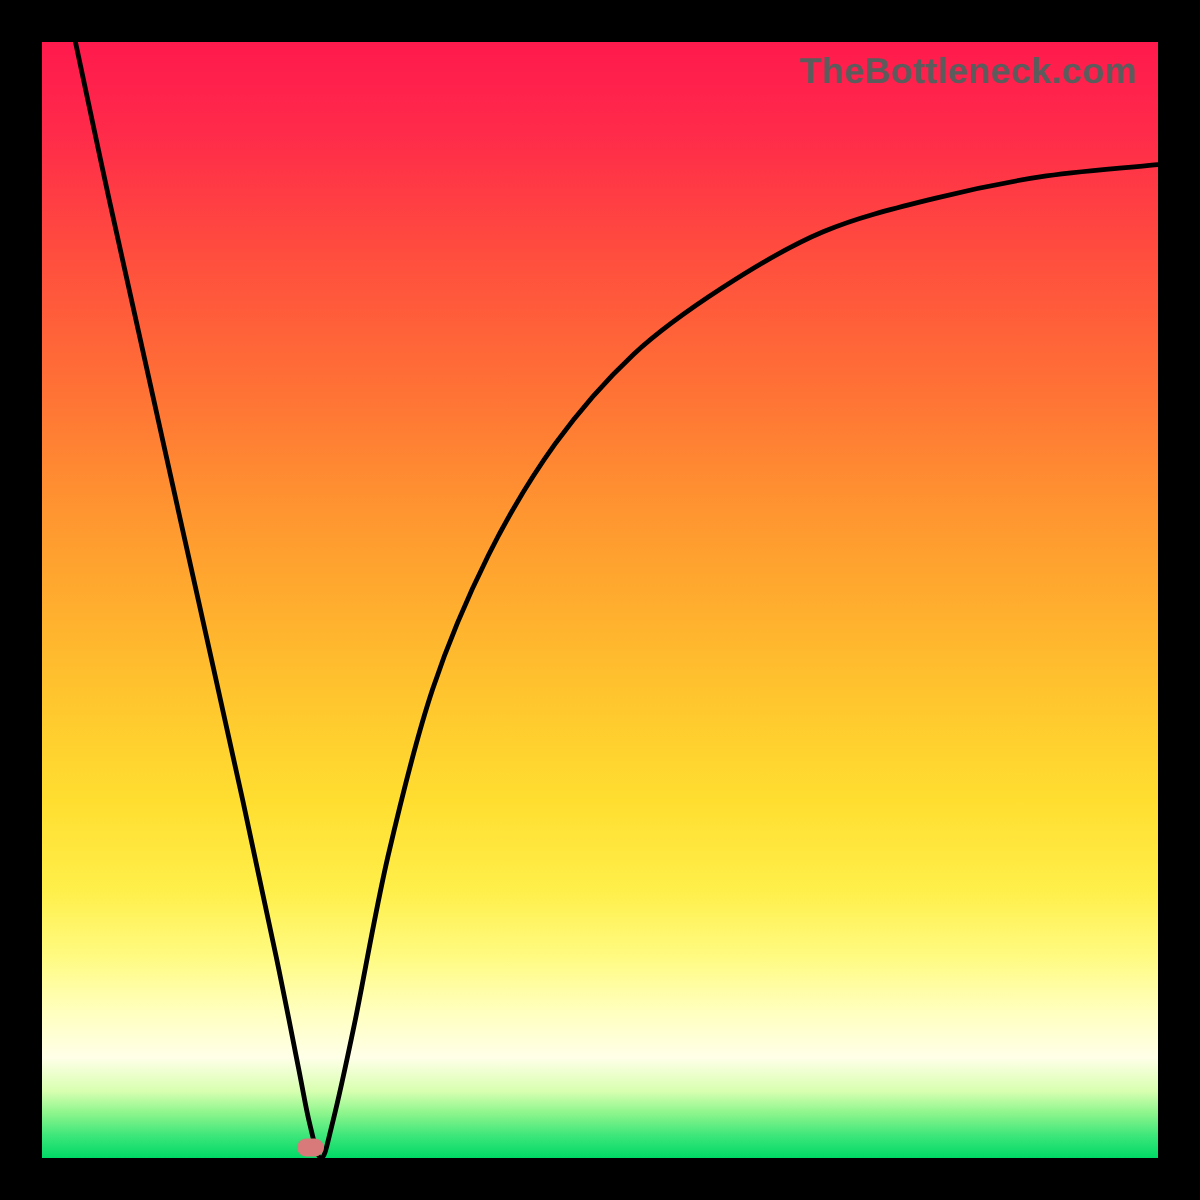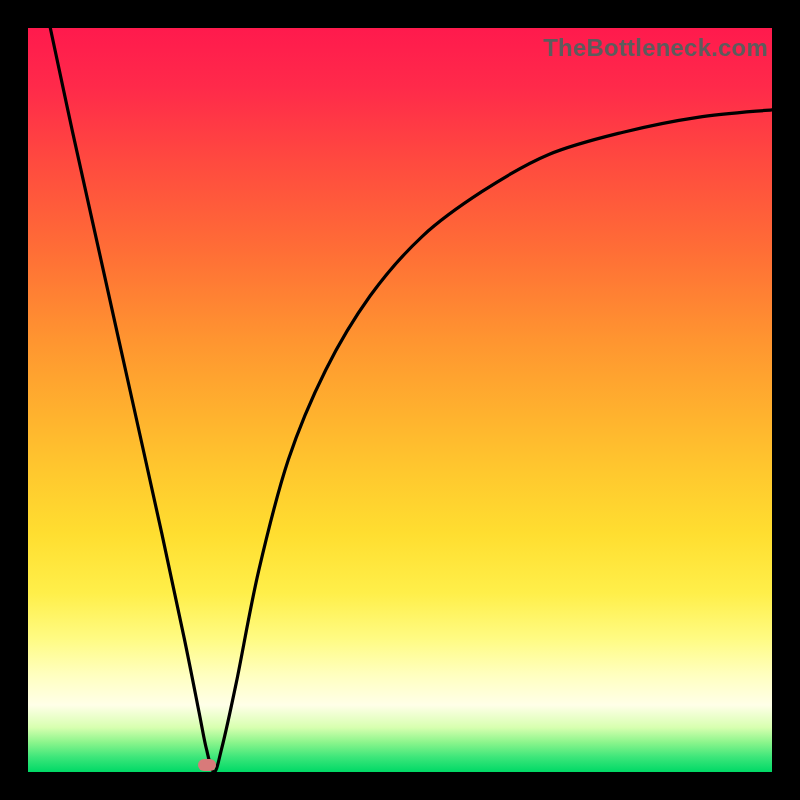--- a/index.html
+++ b/index.html
@@ -39,21 +39,21 @@
       #ffffe8 91%,
       #d8ffb0 94%,
       #8cf58c 96%,
       #3de67a 98%,
       #00d966 100%
     );
   }
   .attribution {
     position: absolute;
     top: 6px;
-    right: 4px;
+    right: 14px;
     color: #5c5c5c;
     font-size: 24px;
     font-weight: 600;
     letter-spacing: 0.2px;
     user-select: none;
     text-align: center;
   }
   svg.curve {
     position: absolute;
     left: 0;

